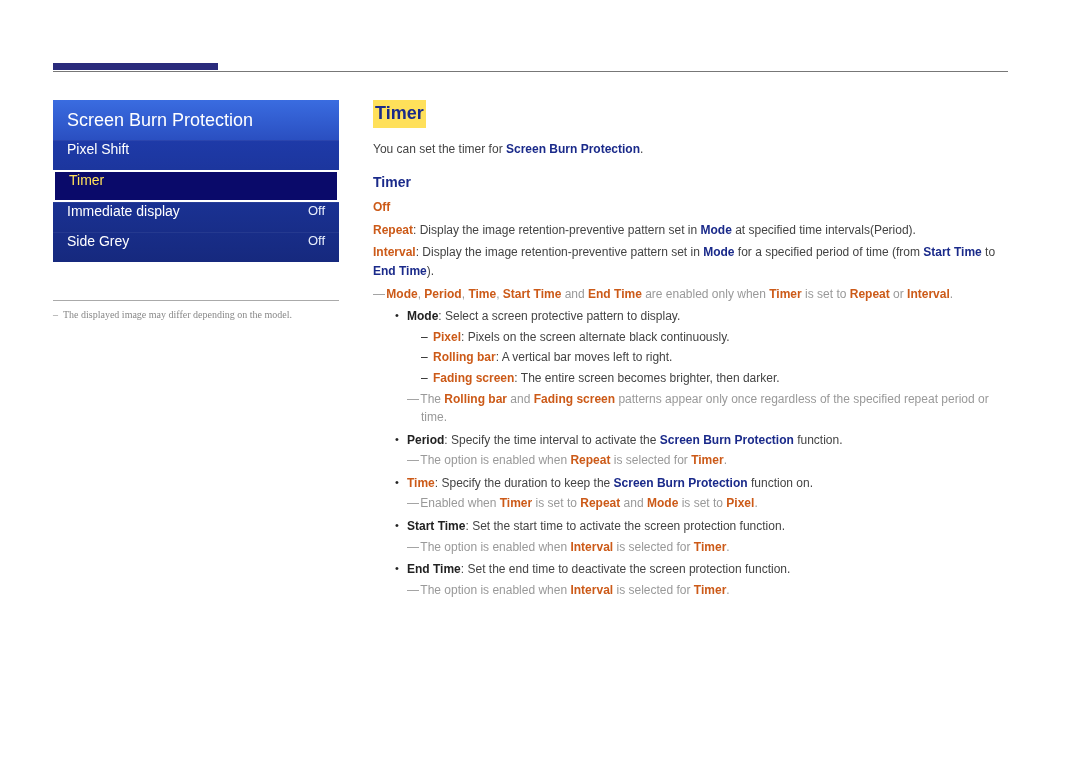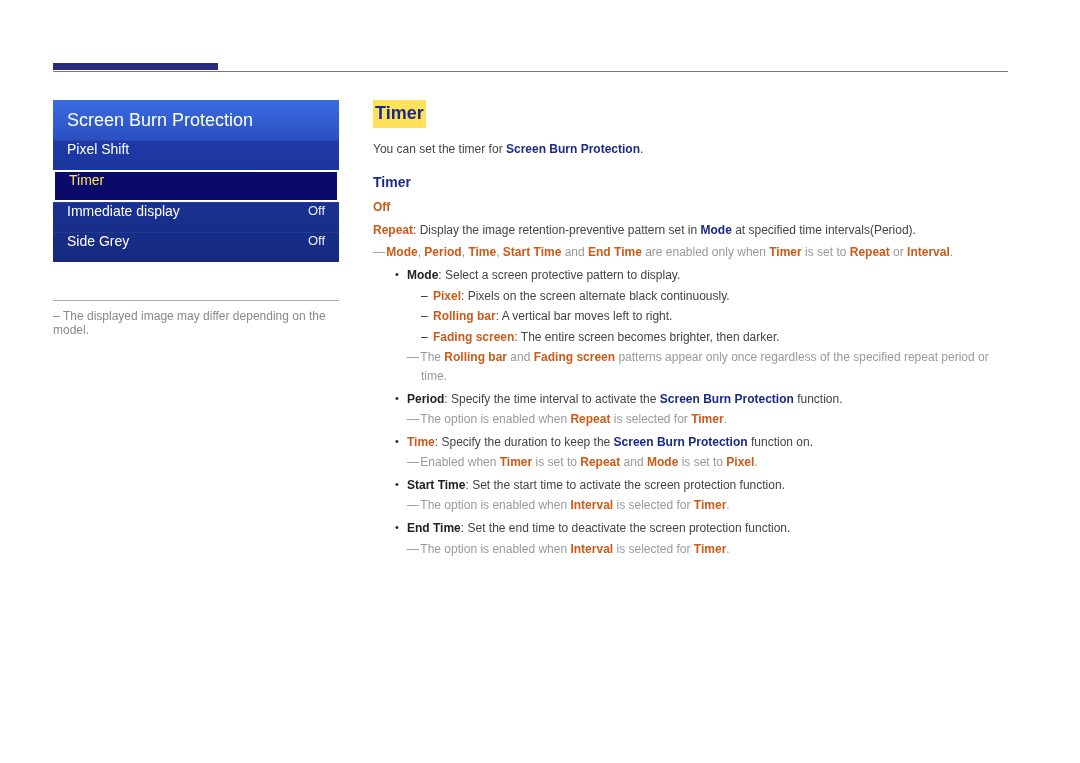--- a/index.html
+++ b/index.html
@@ -13,21 +13,21 @@
   
   .left { width: 286px; flex: 0 0 286px; }
   .osd { width: 286px; background: linear-gradient(#2b56c7, #1e3ea9); border-radius: 3px 3px 0 0; color: #fff; font-weight: 300; }
   .osd-title { padding: 10px 14px 9px; font-size: 18px; font-weight: 400; background: linear-gradient(#3a6ce0, #2a4fc1); }
   .osd-body { background: linear-gradient(#1e3aa8, #16297e); }
   .osd-item { display: flex; justify-content: space-between; align-items: flex-start; height: 30px; padding: 0 14px; font-size: 14px; border-top: 1px solid rgba(255,255,255,0.06); }
   .osd-item.selected { background: #0a0a6a; color: #ffe05a; border: 2px solid #fff; margin: 0 -0px; height: 32px; }
   .osd-val { font-size: 13px; color: #e8eefc; }
 
   .left hr { margin: 38px 0 8px; border: none; border-top: 1px solid #aaa; width: 286px; }
-  .footnote { font-size: 12px; color: #888; }
+  .footnote { font-size: 10px; color: #888; font-family: Liberation Serif, serif; }
   .footnote .dash { display: inline-block; width: 10px; }
 
   
   .right { flex: 1; font-size: 12px; line-height: 1.55; color: #444; }
   .right p { margin-bottom: 4px; }
   .h2 { display: inline-block; font-size: 18px; font-weight: 700; color: #1a2a8a; background: #ffe05a; padding: 0 2px; margin-bottom: 12px; }
   .h3 { font-size: 14px; font-weight: 700; color: #1a2a8a; margin: 14px 0 4px; }
   .bold-nav { color: #1a2a8a; font-weight: 700; }
   .bold-black { font-weight: 700; color: #222; }
   .orange { color: #cc5a18; font-weight: 700; }
@@ -84,20 +84,23 @@
       </p>
 
       <div class="h3">Timer</div>
 
       <p class="orange">Off</p>
 
       <p>
         <span class="orange">Repeat</span><span>: Display the image retention-preventive pattern set in </span><span class="bold-nav">Mode</span><span> at specified time intervals(Period).</span>
       </p>
 
+      <p>
+        <span class="orange">Interval</span><span>: Display the image retention-preventive pattern set in </span><span class="bold-nav">Mode</span><span> for a specified period of time (from </span><span class="bold-nav">Start Time</span><span> to </span><span class="bold-nav">End Time</span><span>).</span>
+      </p>
 
       <p class="dashline grey">
         <span class="orange">Mode</span><span class="grey">, </span><span class="orange">Period</span><span class="grey">, </span><span class="orange">Time</span><span class="grey">, </span><span class="orange">Start Time</span><span class="grey"> and </span><span class="orange">End Time</span><span class="grey"> are enabled only when </span><span class="orange">Timer</span><span class="grey"> is set to </span><span class="orange">Repeat</span><span class="grey"> or </span><span class="orange">Interval</span><span class="grey">.</span>
       </p>
 
       <ul class="lvl1">
         <li>
           <span class="bold-black">Mode</span><span>: Select a screen protective pattern to display.</span>
           <ul class="lvl2">
             <li><span class="orange">Pixel</span><span>: Pixels on the screen alternate black continuously.</span></li>

